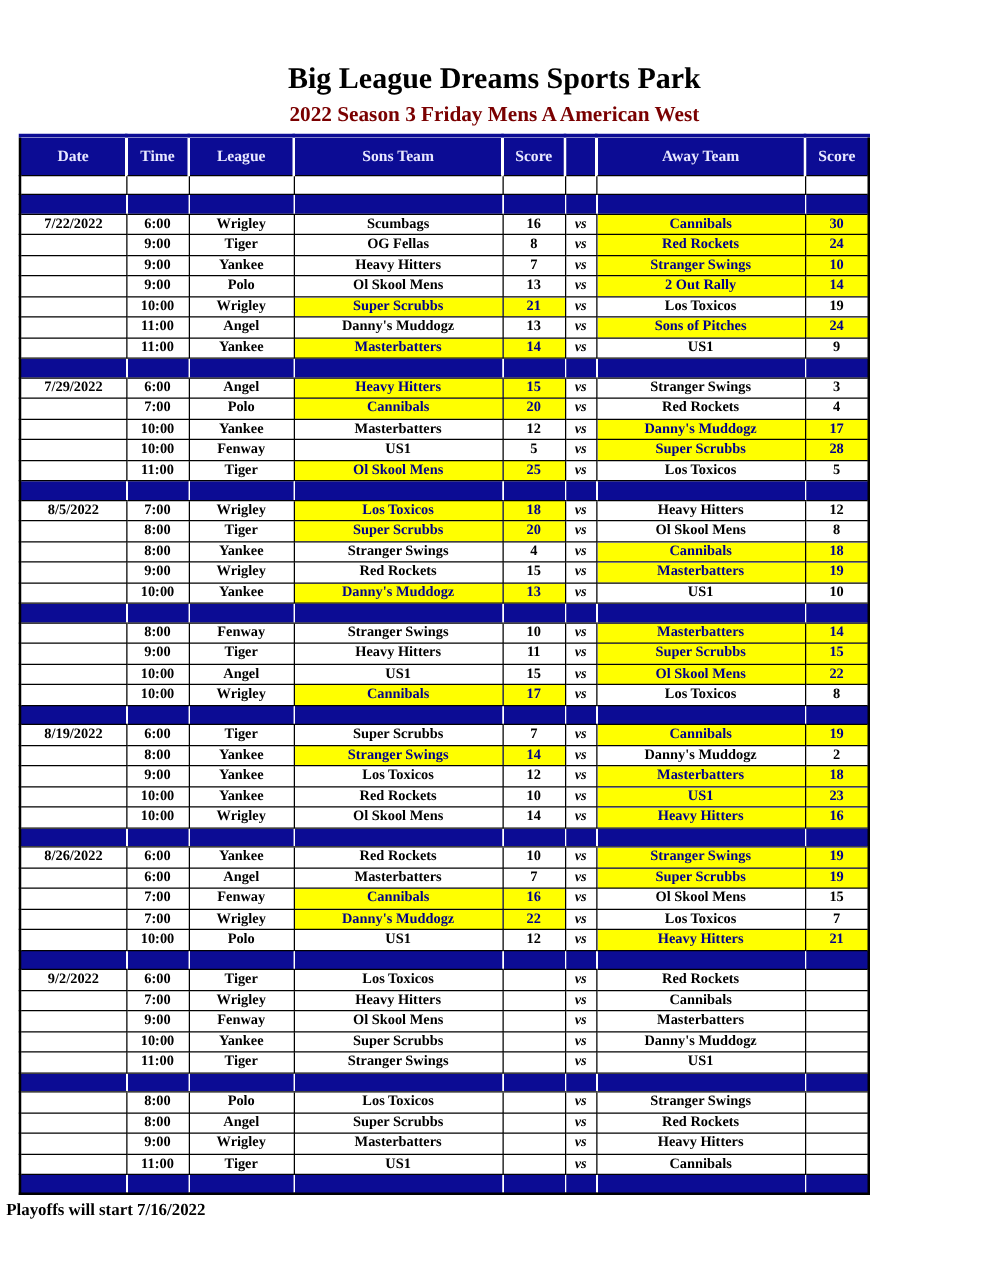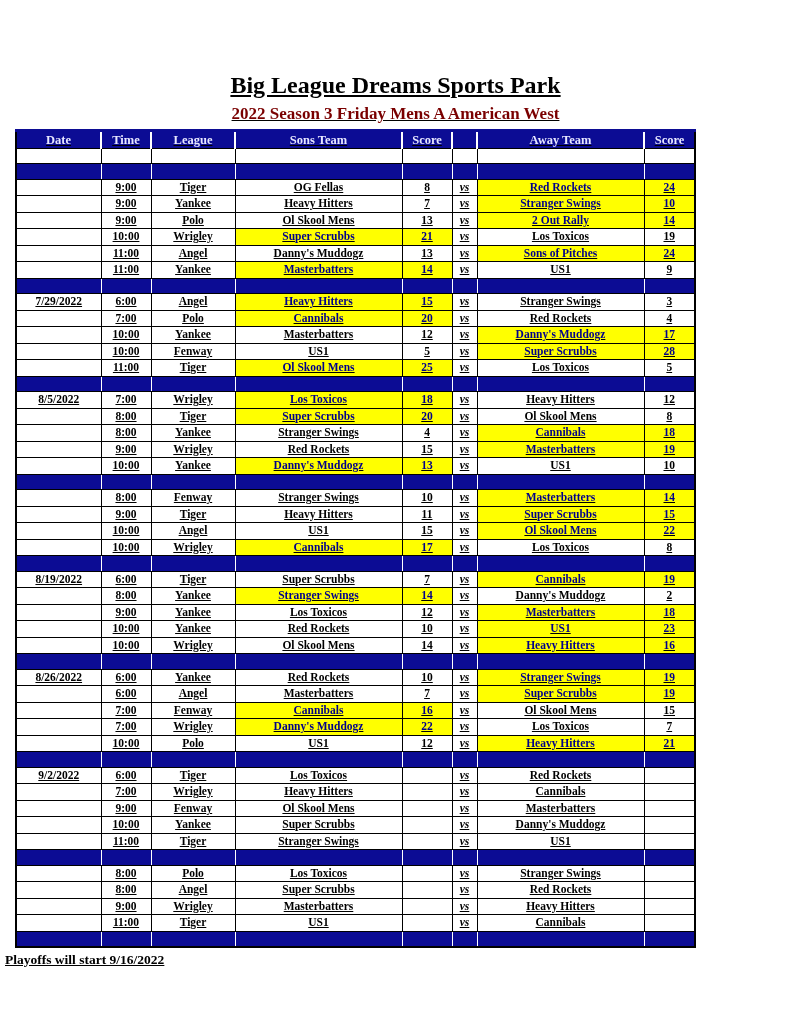--- a/index.html
+++ b/index.html
@@ -10,21 +10,21 @@
     --text: #000000;
     --subtitle: #7a0000;
   }
   * { box-sizing: border-box; }
   html, body { margin: 0; padding: 0; }
   body {
     width: 791px; height: 1024px; background: #ffffff;
     font-family: "Liberation Serif", serif;
     overflow: hidden;
   }
-  .page { padding-top: 72px; text-decoration: underline; }
+  .page { padding-top: 50px; }
   .title {
     text-align: center; font-weight: bold; font-size: 24px;
     line-height: 26px; color: var(--text); margin: 0;
   }
   .subtitle {
     text-align: center; font-weight: bold; font-size: 17px;
     line-height: 20px; color: var(--subtitle); margin: 6px 0 0 0;
   }
   .note {
     text-align: center; font-weight: bold; font-style: italic;
@@ -37,21 +37,21 @@
     border: 2px solid #000;
     border-top: 3px solid var(--navy);
   }
   table.schedule th, table.schedule td {
     padding: 0; margin: 0; text-align: center; vertical-align: middle;
     font-weight: bold; font-size: 11.5px; line-height: 1;
     overflow: hidden; white-space: nowrap; color: var(--text);
   }
   tr.header-row th {
     background: var(--navy); color: var(--header-text);
-    height: 18px; font-size: 12.5px;
+    height: 32px; font-size: 12.5px;
     border-left: 2px solid #fff; border-right: 2px solid #fff;
     border-bottom: 1.5px solid #000;
     margin-top: 33px;
   }
   tr.header-row th:first-child { border-left: none; }
   tr.header-row th:last-child { border-right: none; }
   tr.empty-row td {
     background: #fff; height: 15px;
     border: 1.5px solid #000;
   }
@@ -120,20 +120,30 @@
           <td></td>
           <td></td>
           <td></td>
           <td></td>
           <td></td>
           <td></td>
           <td></td>
           <td></td>
         </tr>
         <tr class="game-row">
+          <td>7/22/2022</td>
+          <td>6:00</td>
+          <td>Wrigley</td>
+          <td>Scumbags</td>
+          <td>16</td>
+          <td class="vs-cell">vs</td>
+          <td class="win">Cannibals</td>
+          <td class="win">30</td>
+        </tr>
+        <tr class="game-row">
           <td></td>
           <td>9:00</td>
           <td>Tiger</td>
           <td>OG Fellas</td>
           <td>8</td>
           <td class="vs-cell">vs</td>
           <td class="win">Red Rockets</td>
           <td class="win">24</td>
         </tr>
         <tr class="game-row">
@@ -592,14 +602,14 @@
           <td></td>
           <td></td>
           <td></td>
           <td></td>
           <td></td>
           <td></td>
         </tr>
       </tbody>
   </table>
 
-  <div class="footer">Playoffs will start 9/16/2022</div>
+  <div class="footer">Playoffs will start 7/16/2022</div>
 </div>
 
 </body></html>

